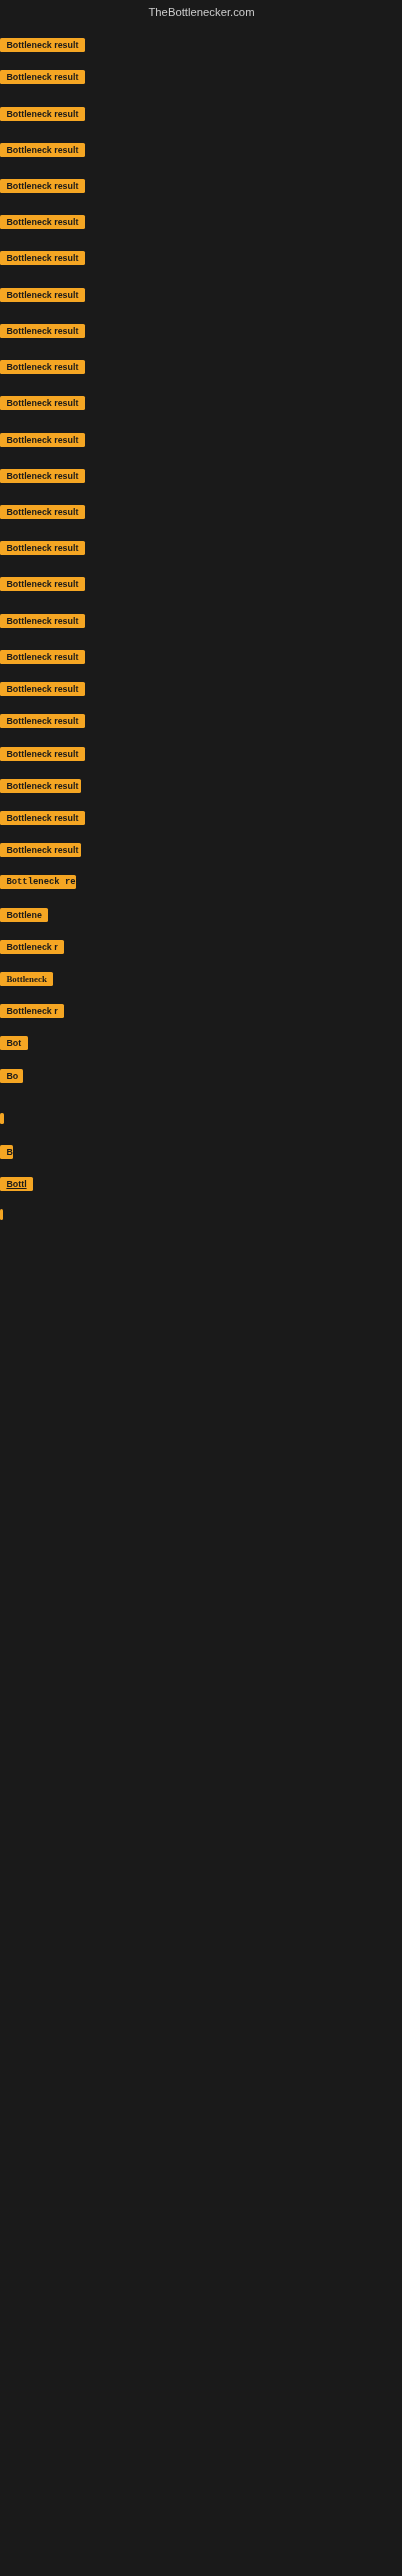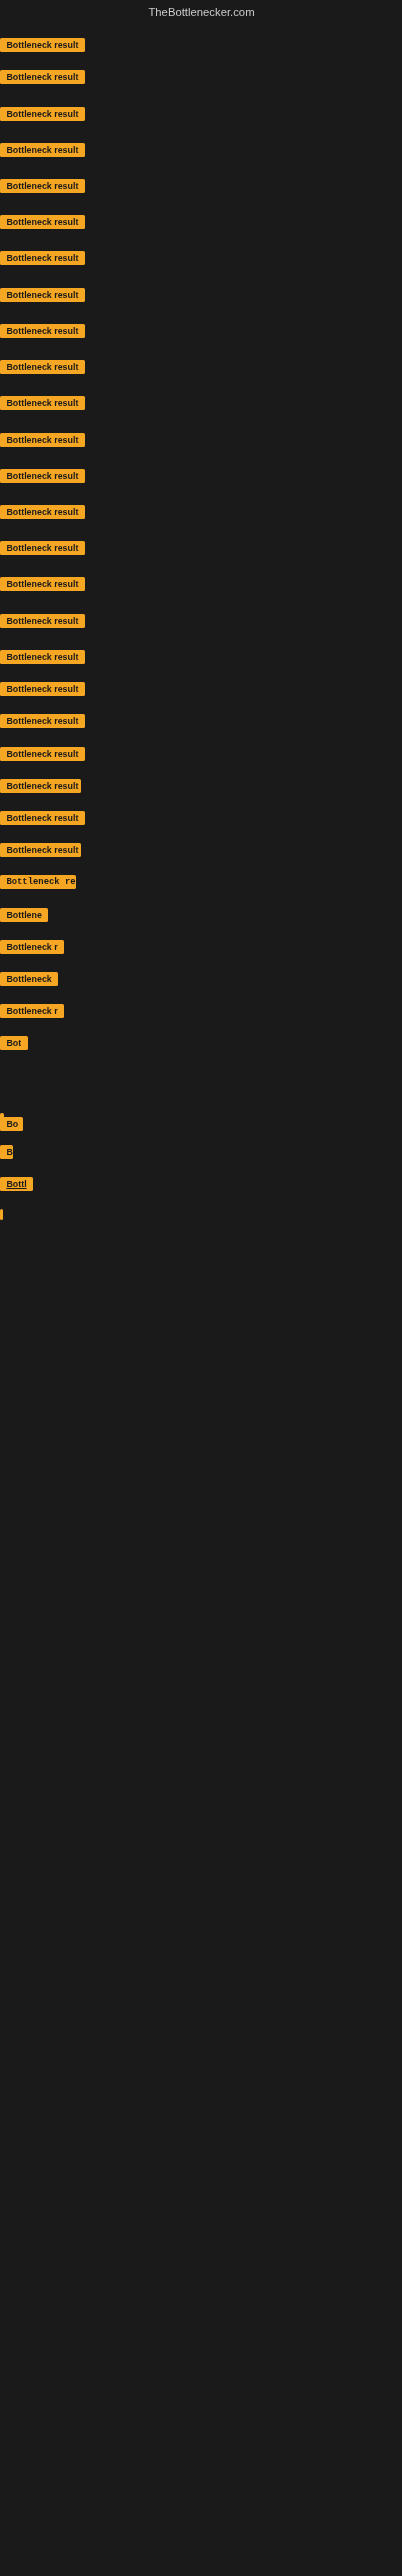--- a/index.html
+++ b/index.html
@@ -63,22 +63,22 @@
     <div style="position: absolute; top: 628px; left: 0px;"><span class="bottleneck-badge" style="max-width: 105px;">Bottleneck result</span></div>
     <div style="position: absolute; top: 660px; left: 0px;"><span class="bottleneck-badge" style="max-width: 97px;">Bottleneck result</span></div>
     <div style="position: absolute; top: 692px; left: 0px;"><span class="bottleneck-badge" style="max-width: 97px;">Bottleneck result</span></div>
     <div style="position: absolute; top: 725px; left: 0px;"><span class="bottleneck-badge" style="max-width: 89px;">Bottleneck result</span></div>
     <div style="position: absolute; top: 757px; left: 0px;"><span class="bottleneck-badge" style="max-width: 81px;">Bottleneck result</span></div>
     <div style="position: absolute; top: 789px; left: 0px;"><span class="bottleneck-badge" style="max-width: 89px;">Bottleneck result</span></div>
     <div style="position: absolute; top: 821px; left: 0px;"><span class="bottleneck-badge" style="max-width: 81px;">Bottleneck result</span></div>
     <div style="position: absolute; top: 853px; left: 0px;"><span class="bottleneck-badge" style="max-width: 76px; font-family: Liberation Mono, monospace;">Bottleneck res</span></div>
     <div style="position: absolute; top: 886px; left: 0px;"><span class="bottleneck-badge" style="max-width: 64px;">Bottlene</span></div>
     <div style="position: absolute; top: 918px; left: 0px;"><span class="bottleneck-badge" style="max-width: 72px;">Bottleneck r</span></div>
-    <div style="position: absolute; top: 950px; left: 0px;"><span class="bottleneck-badge" style="max-width: 64px;">Bottleneck</span></div>
+    <div style="position: absolute; top: 950px; left: 0px;"><span class="bottleneck-badge" style="max-width: 64px; font-family: Liberation Serif, serif;">Bottleneck</span></div>
     <div style="position: absolute; top: 982px; left: 0px;"><span class="bottleneck-badge" style="max-width: 70px;">Bottleneck r</span></div>
     <div style="position: absolute; top: 1014px; left: 0px;"><span class="bottleneck-badge" style="max-width: 28px; text-align: center;">Bot</span></div>
-    <div style="position: absolute; top: 1047px; left: 0px; margin-top: 48px;"><span class="bottleneck-badge" style="max-width: 22.5px;">Bo</span></div>
+    <div style="position: absolute; top: 1047px; left: 0px;"><span class="bottleneck-badge" style="max-width: 22.5px;">Bo</span></div>
     <div style="position: absolute; top: 1091px; left: 0px; width: 4px; height: 11.3px; background-color: rgb(245, 166, 35); border-radius: 1.6px;"></div>
     <div style="position: absolute; top: 1123px; left: 0px;"><span class="bottleneck-badge" style="max-width: 11.3px;">B</span></div>
     <div style="position: absolute; top: 1155px; left: 0px;"><span class="bottleneck-badge" style="max-width: 34px; text-decoration: underline;">Bottl</span></div>
     <div style="position: absolute; top: 1187px; left: 0px; width: 3.2px; height: 11.3px; background-color: rgb(245, 166, 35); border-radius: 1.6px;"></div>
   </div>
 
 
 </body></html>

